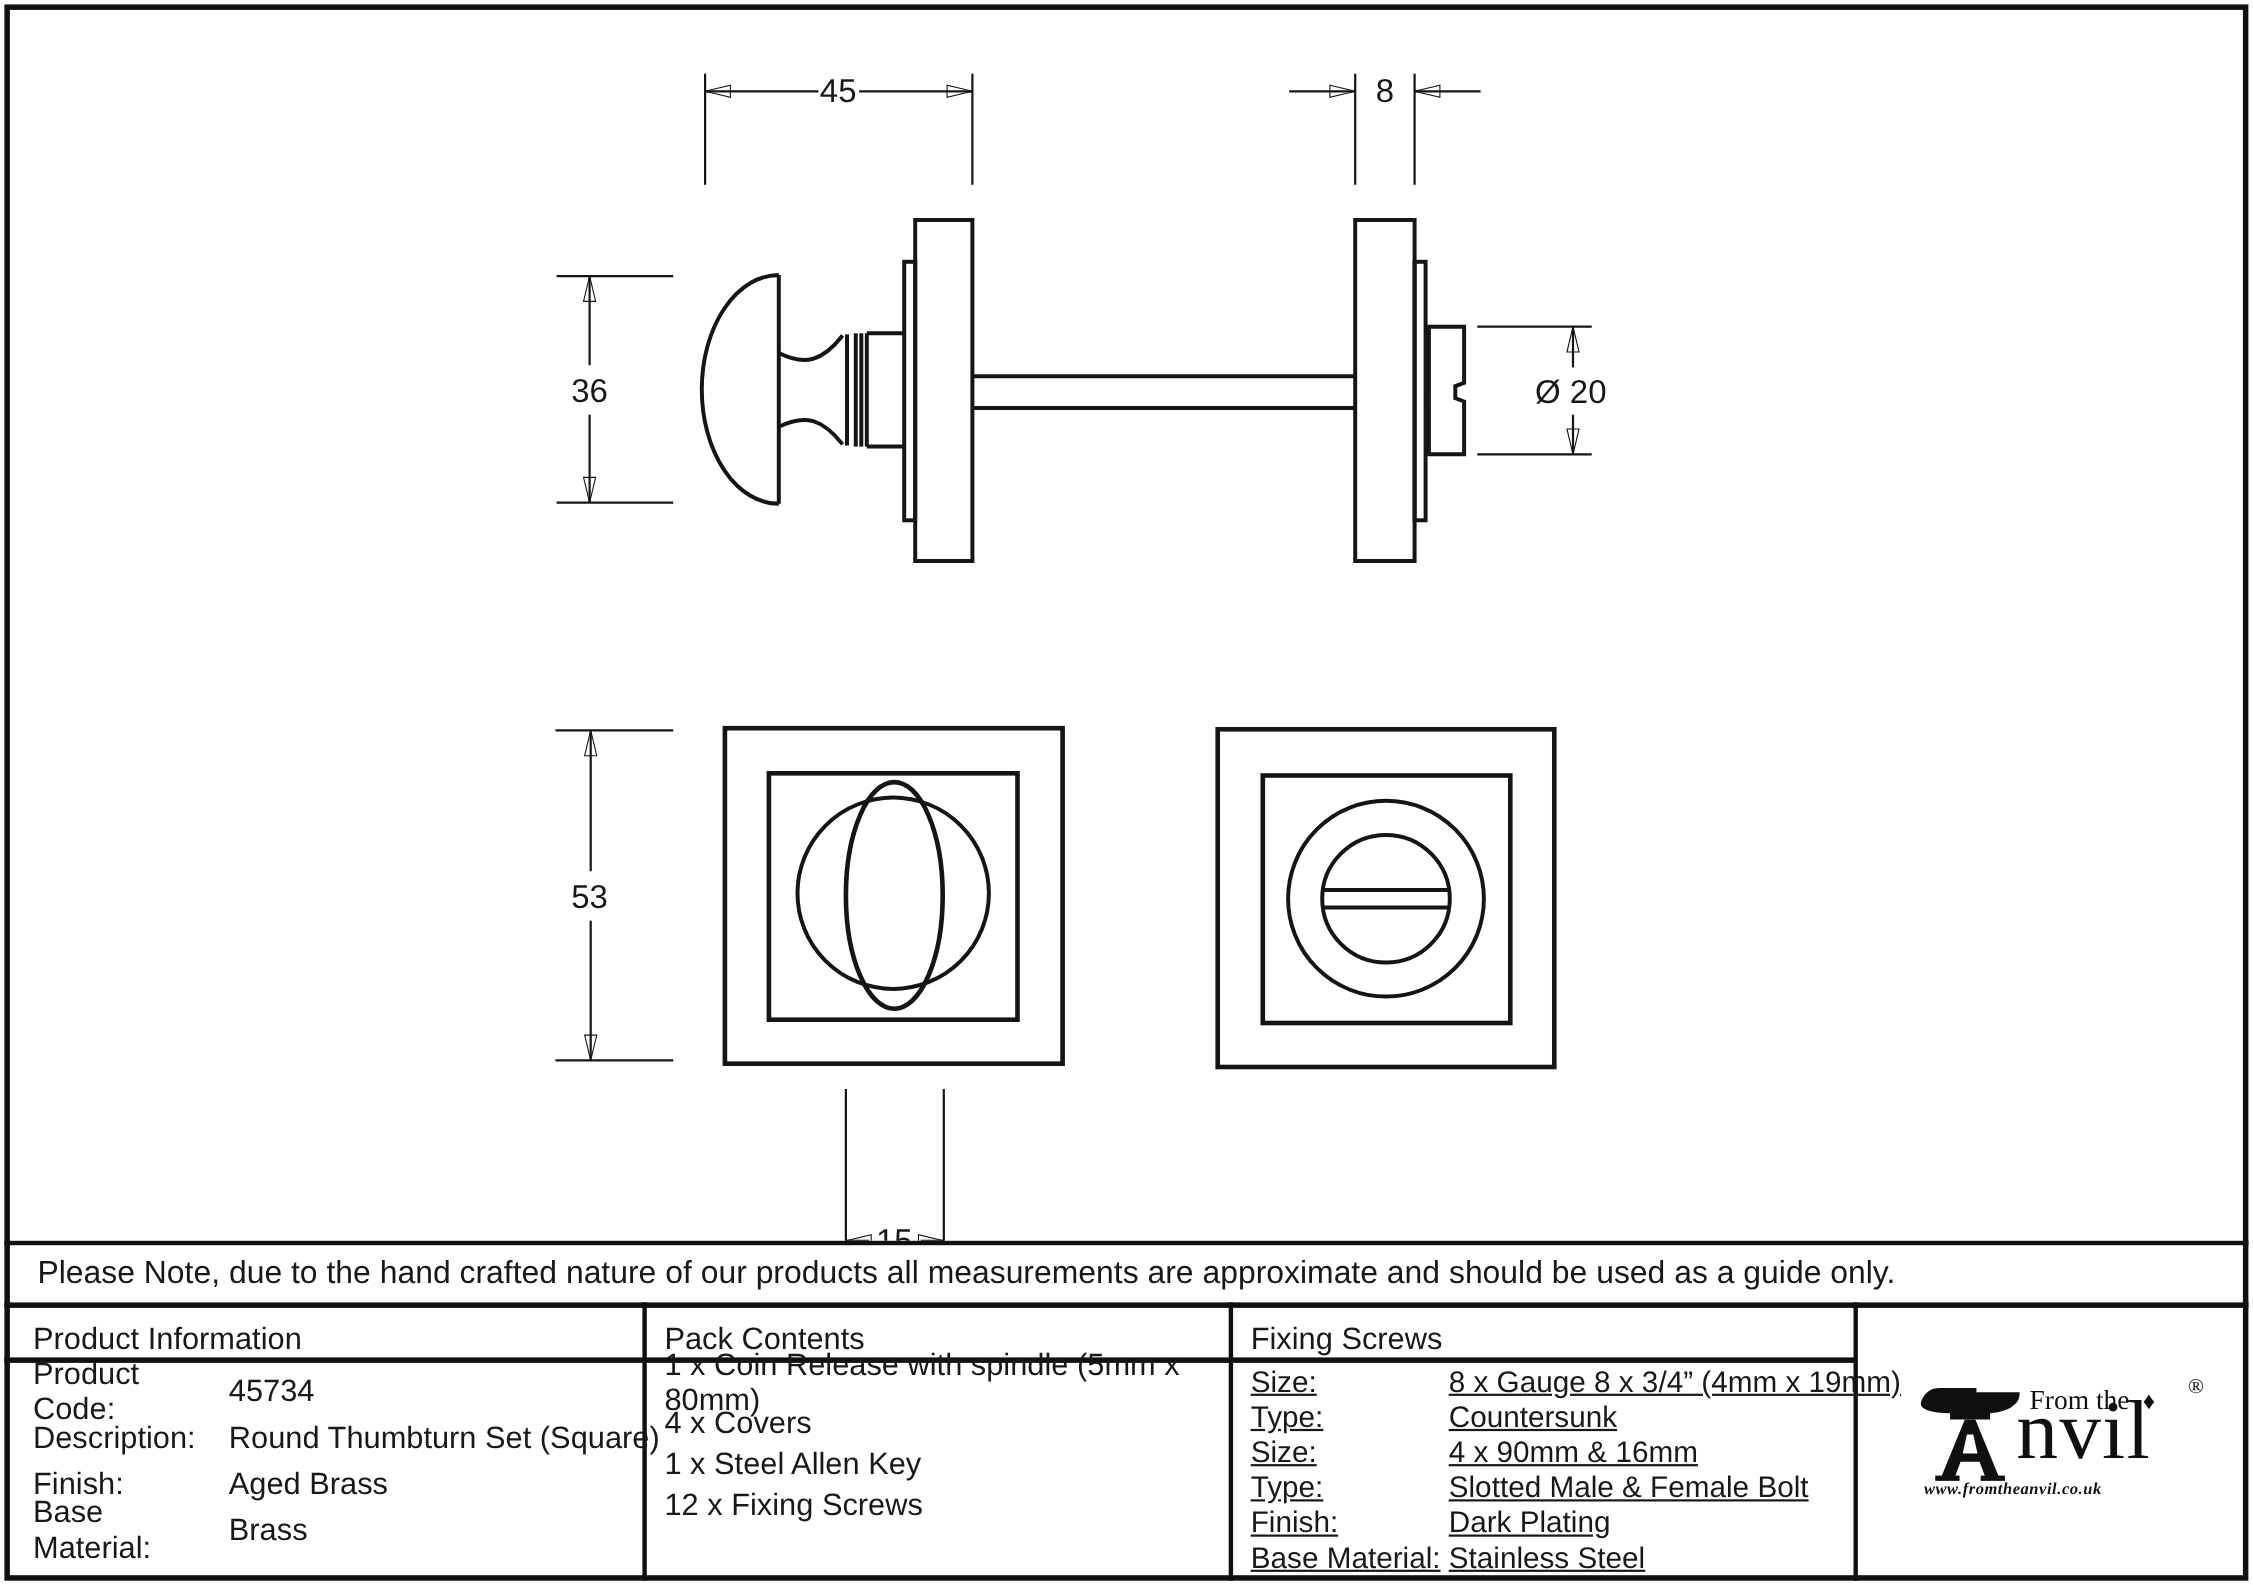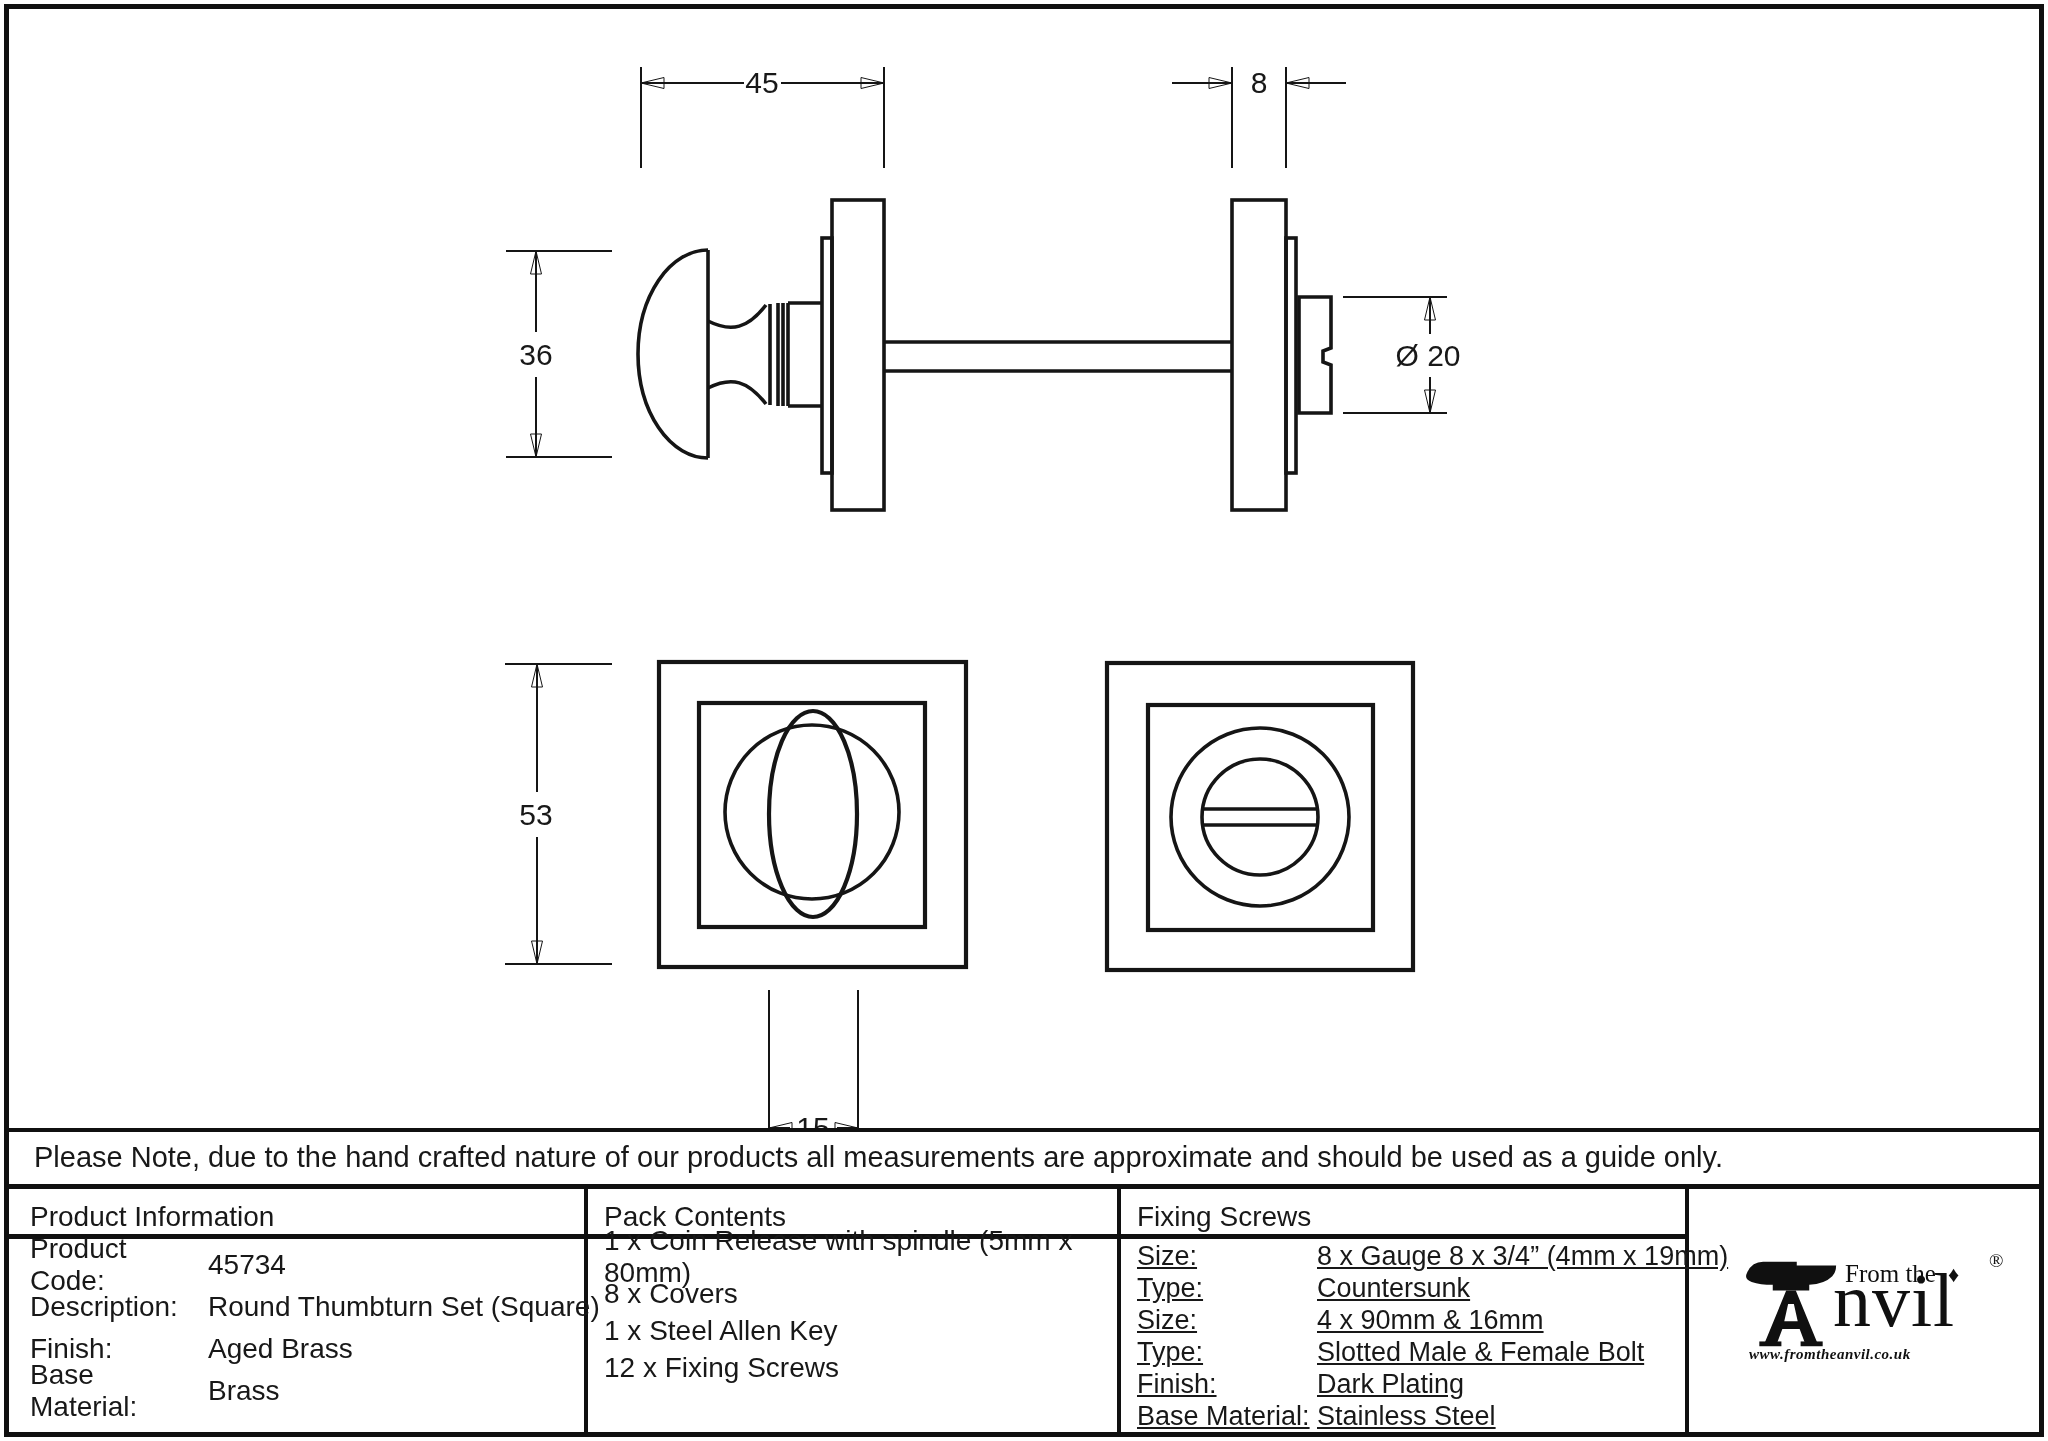--- a/index.html
+++ b/index.html
@@ -184,21 +184,21 @@
       <span class="lbl">Base Material:</span>
       <span class="val">Brass</span>
     </div>
   </div>
 
   <div class="cell" style="left:604px;top:1238px;width:500px;">
     <div class="row pc-row">
       <span>1 x Coin Release with spindle (5mm x 80mm)</span>
     </div>
     <div class="row pc-row">
-      <span>8 x Covers</span>
+      <span>4 x Covers</span>
     </div>
     <div class="row pc-row">
       <span>1 x Steel Allen Key</span>
     </div>
     <div class="row pc-row">
       <span>12 x Fixing Screws</span>
     </div>
   </div>
 
   <div class="cell" style="left:1137px;top:1240px;width:540px;">

